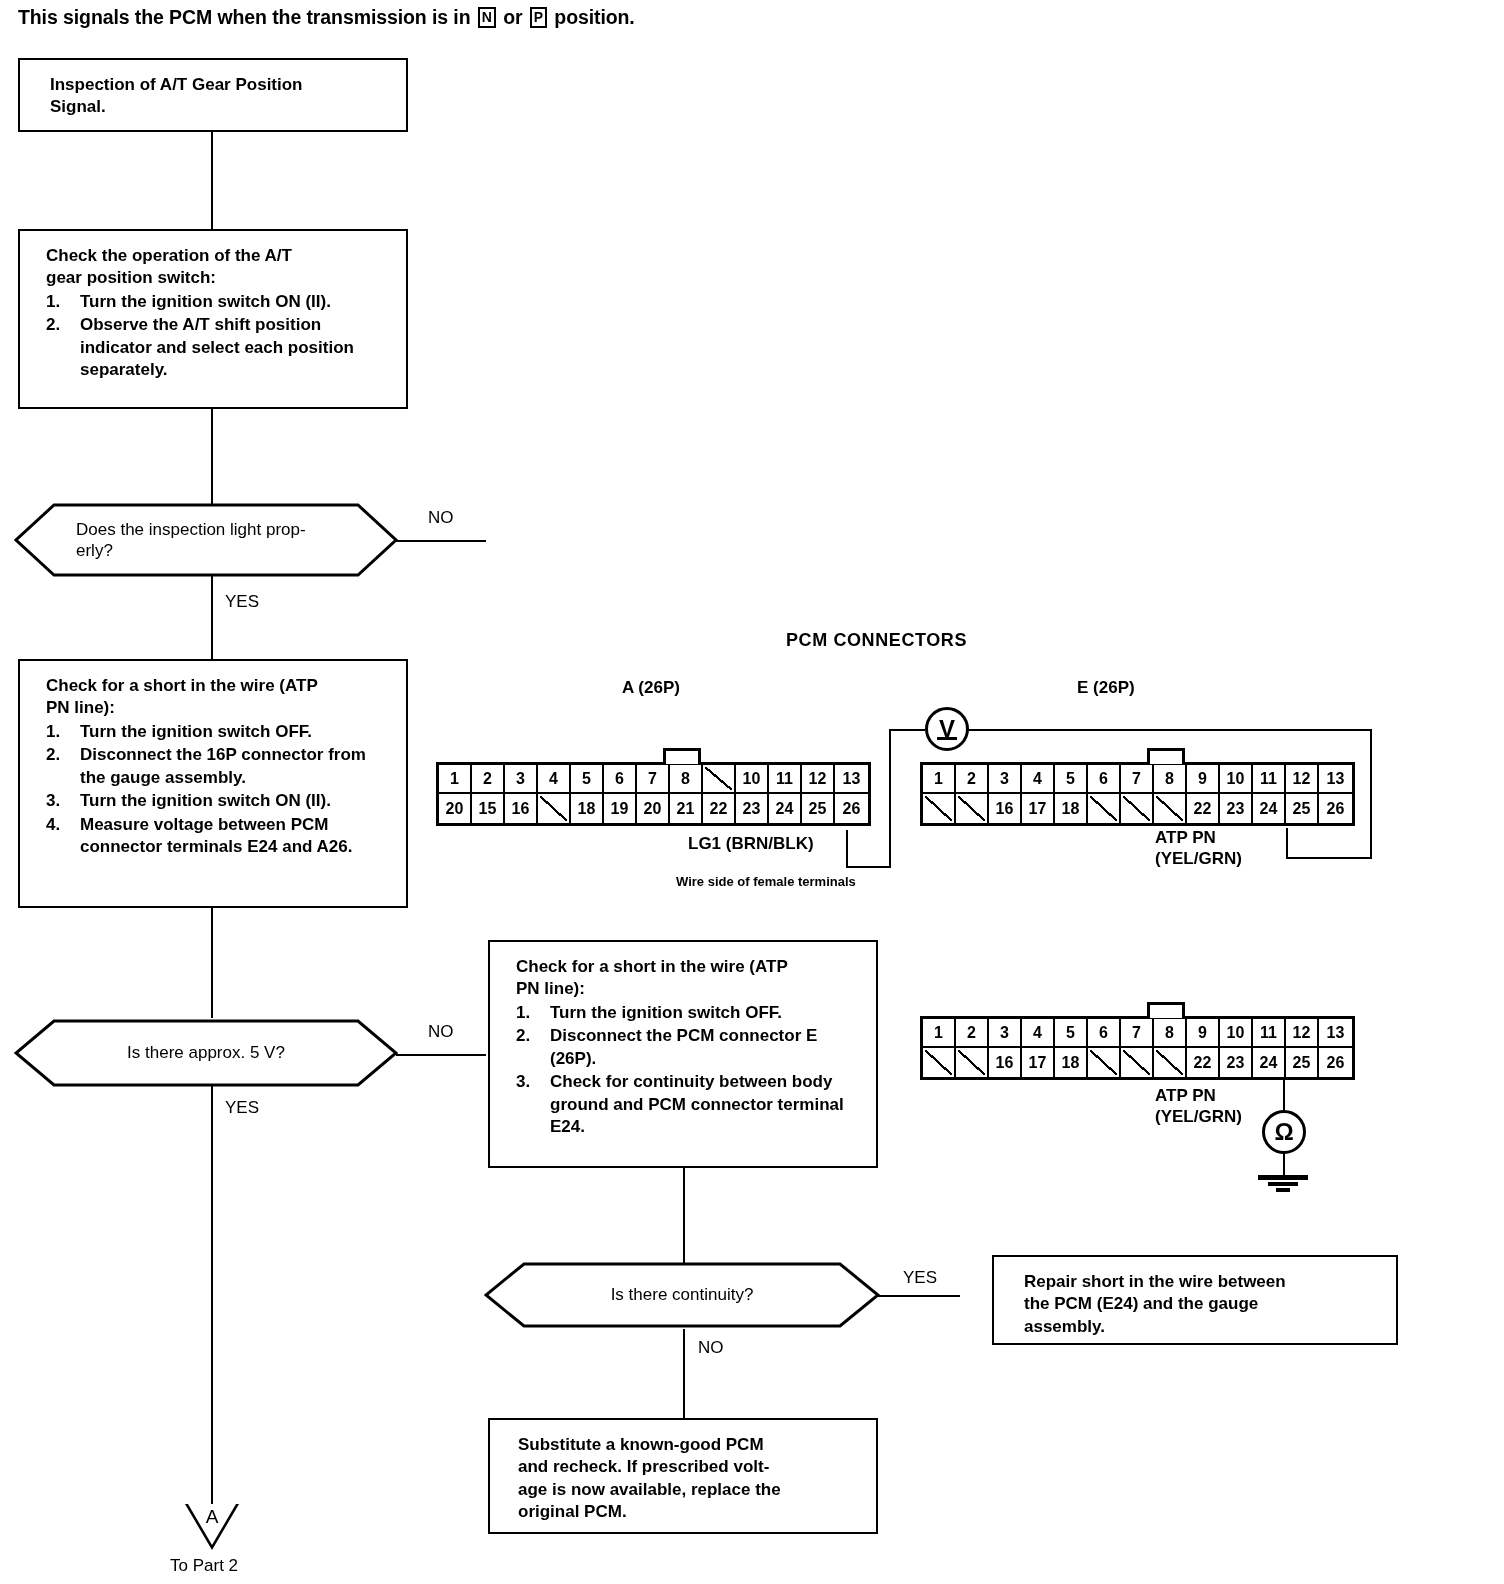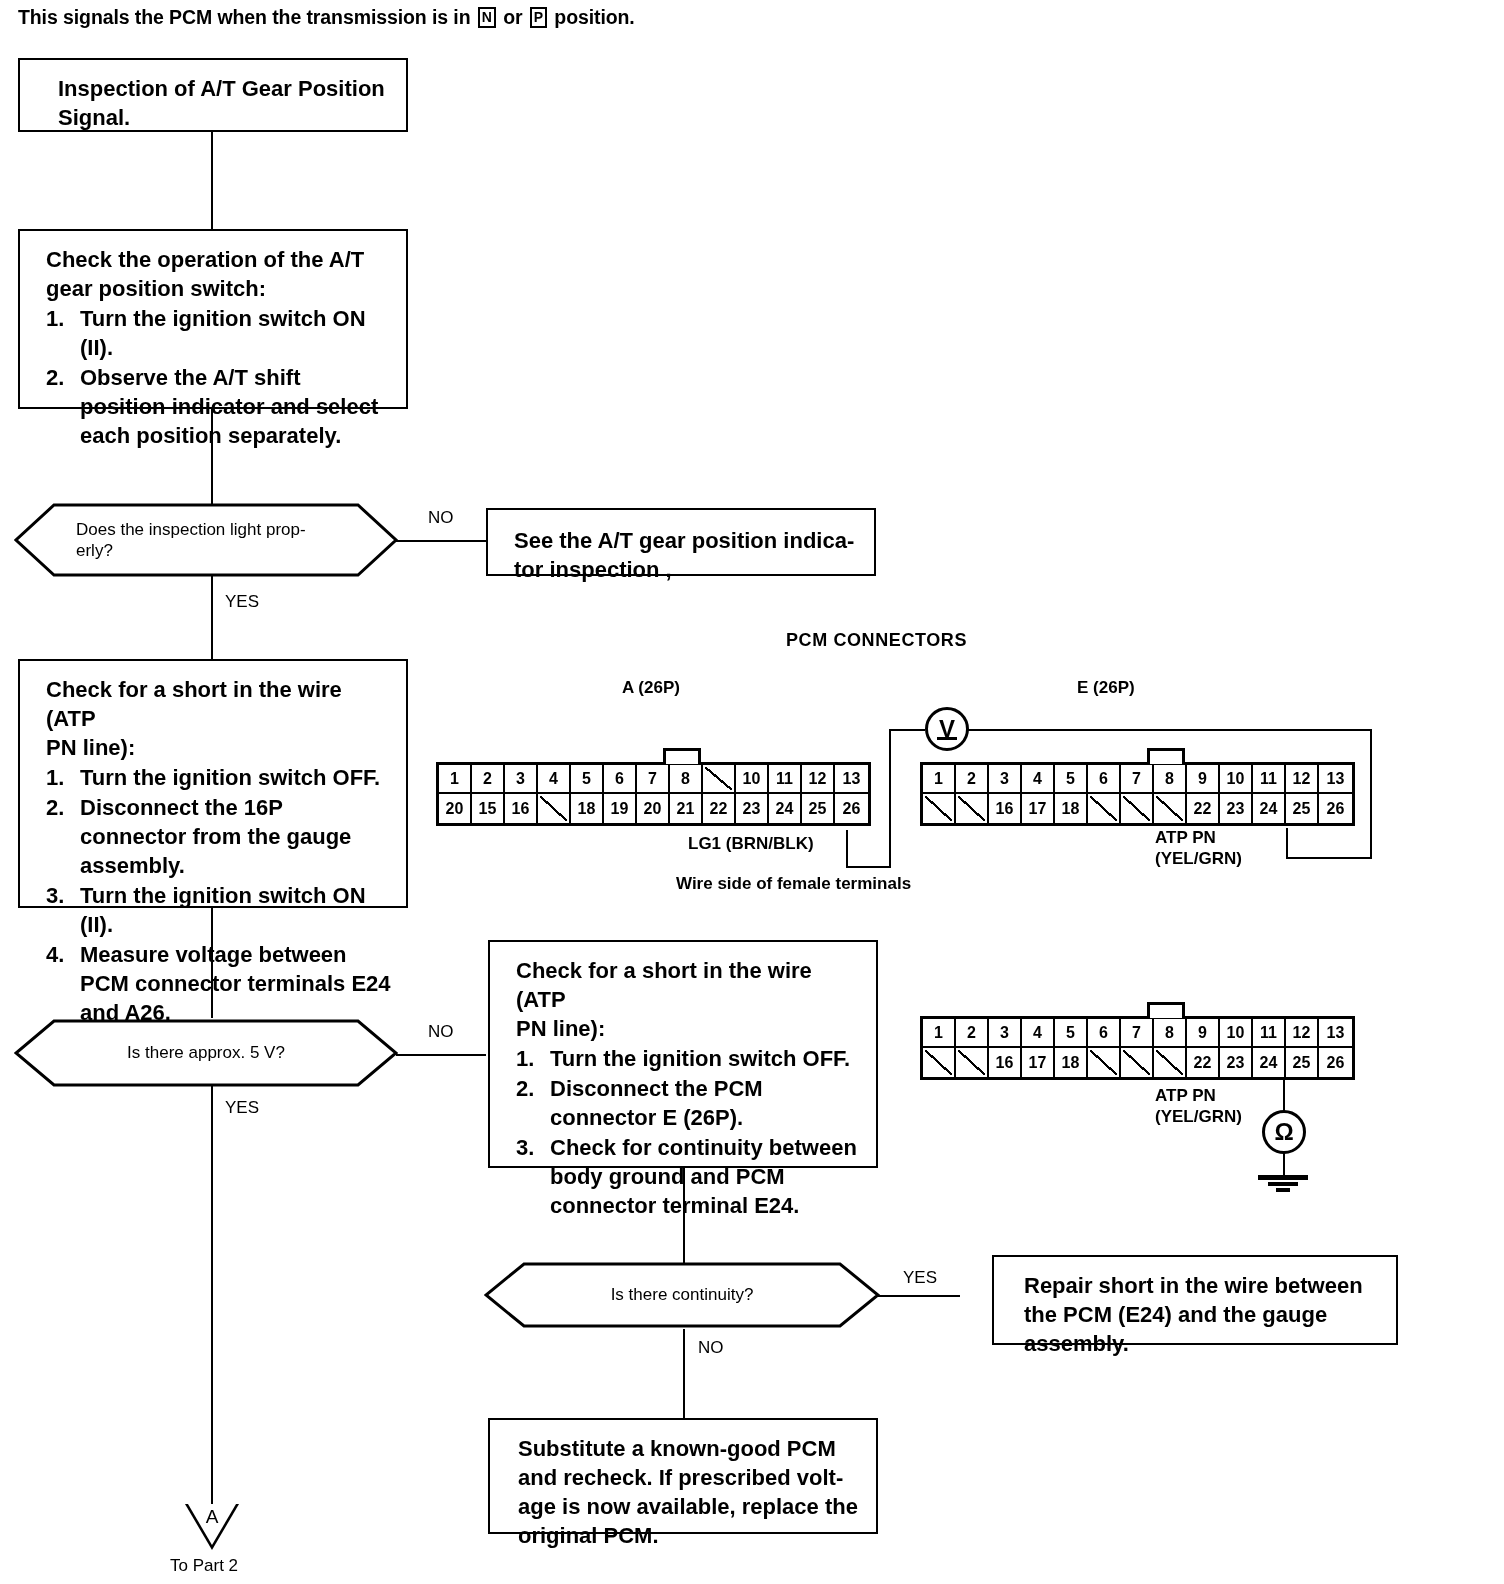--- a/index.html
+++ b/index.html
@@ -41,24 +41,24 @@
     margin: 0 2px;
     vertical-align: 2px;
   }
 
   
   .proc {
     position: absolute;
     border: 2px solid #000;
     background: #fff;
     box-sizing: border-box;
-    font-size: 22px;
+    font-size: 17px;
     font-weight: 700;
     line-height: 1.32;
-    padding: 14px 14px 10px 38px;
+    padding: 14px 14px 10px 30px;
   }
   .proc .plain { font-weight: 700; }
   .proc ol {
     margin: 0;
     padding: 0;
     list-style: none;
   }
   .proc ol li {
     position: relative;
     padding-left: 34px;
@@ -107,21 +107,21 @@
   }
   .conn-heading {
     position: absolute;
     font-size: 18px;
     font-weight: 700;
     letter-spacing: 0.6px;
     white-space: nowrap;
   }
   .conn-caption {
     position: absolute;
-    font-size: 17px;
+    font-size: 13px;
     font-weight: 700;
     white-space: nowrap;
   }
   .conn-pinlabel {
     position: absolute;
     font-size: 17px;
     font-weight: 700;
     line-height: 1.22;
     white-space: nowrap;
   }
@@ -292,24 +292,20 @@
       <polygon points="40,2 344,2 382,37 344,72 40,72 2,37" fill="#ffffff" stroke="#000000" stroke-width="3"></polygon>
     </svg>
     <div class="dtext">
       <div>Does the inspection light prop-</div>
       <div>erly?</div>
     </div>
   </div>
   <div class="branch-label" style="left:428px; top:508px;">NO</div>
   <div class="branch-label" style="left:225px; top:592px;">YES</div>
 
-  <div class="proc" style="left:486px; top:508px; width:390px; height:68px; padding-left:26px; padding-top:16px;">
-    <div>See the A/T gear position indica-</div>
-    <div>tor inspection ,</div>
-  </div>
 
   <div class="proc" style="left:18px; top:659px; width:390px; height:249px; padding-left:26px;">
     <div>Check for a short in the wire (ATP</div>
     <div>PN line):</div>
     <ol>
       <li>
         <span class="num">1.</span>
         <span>Turn the ignition switch OFF.</span>
       </li>
       <li>

